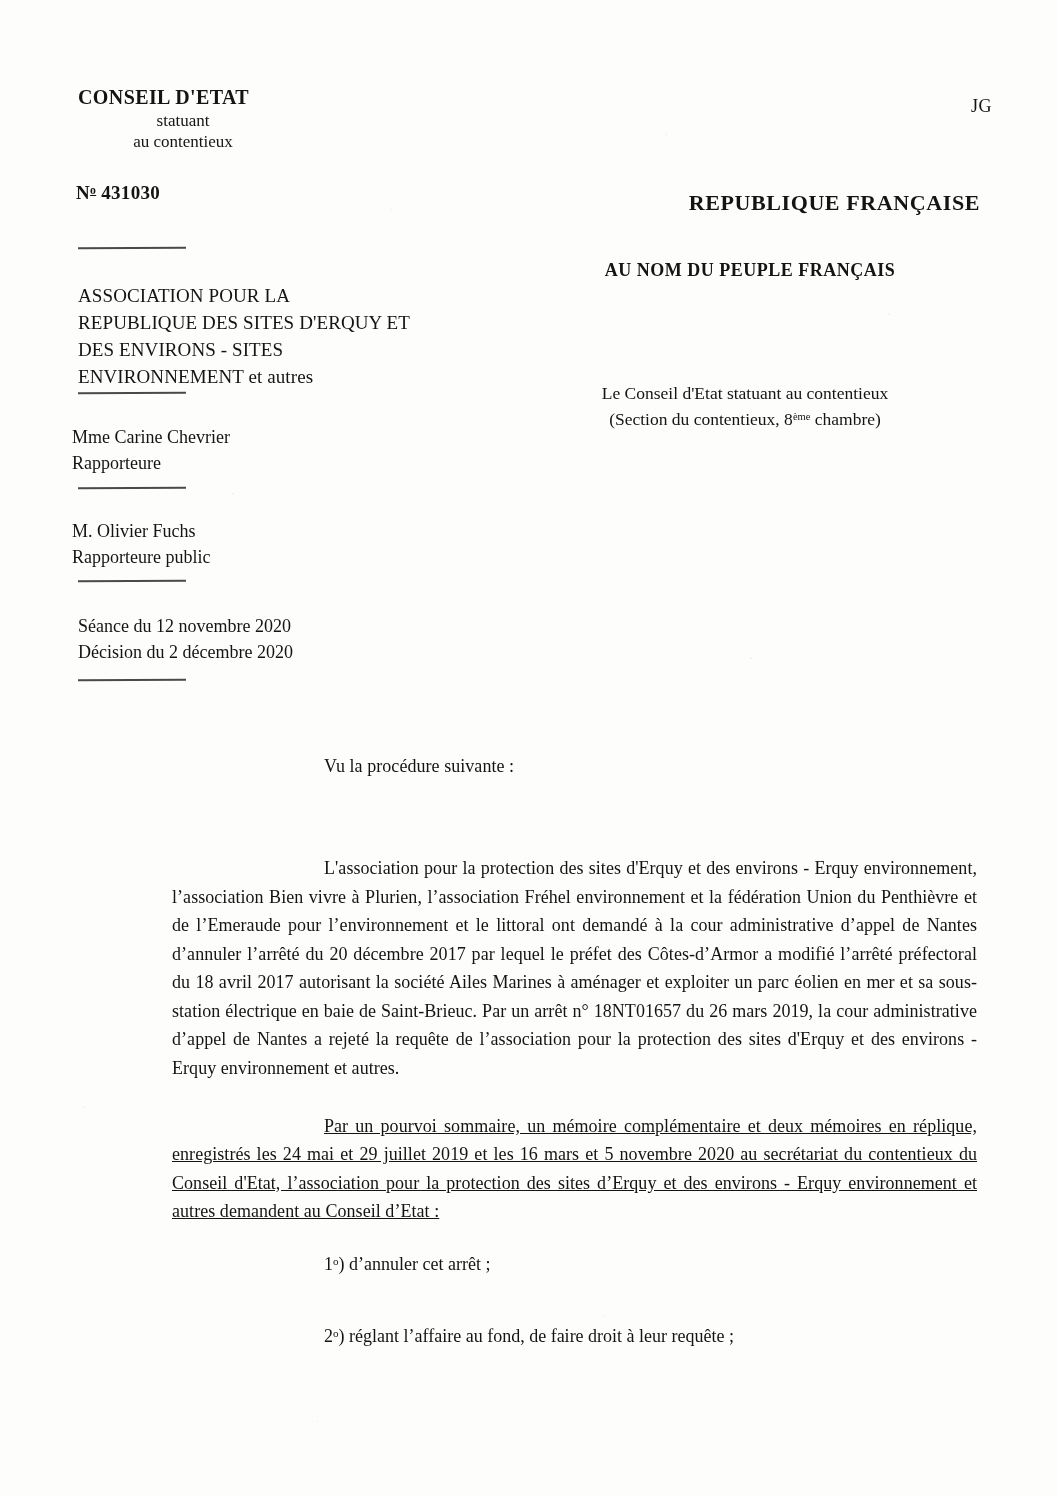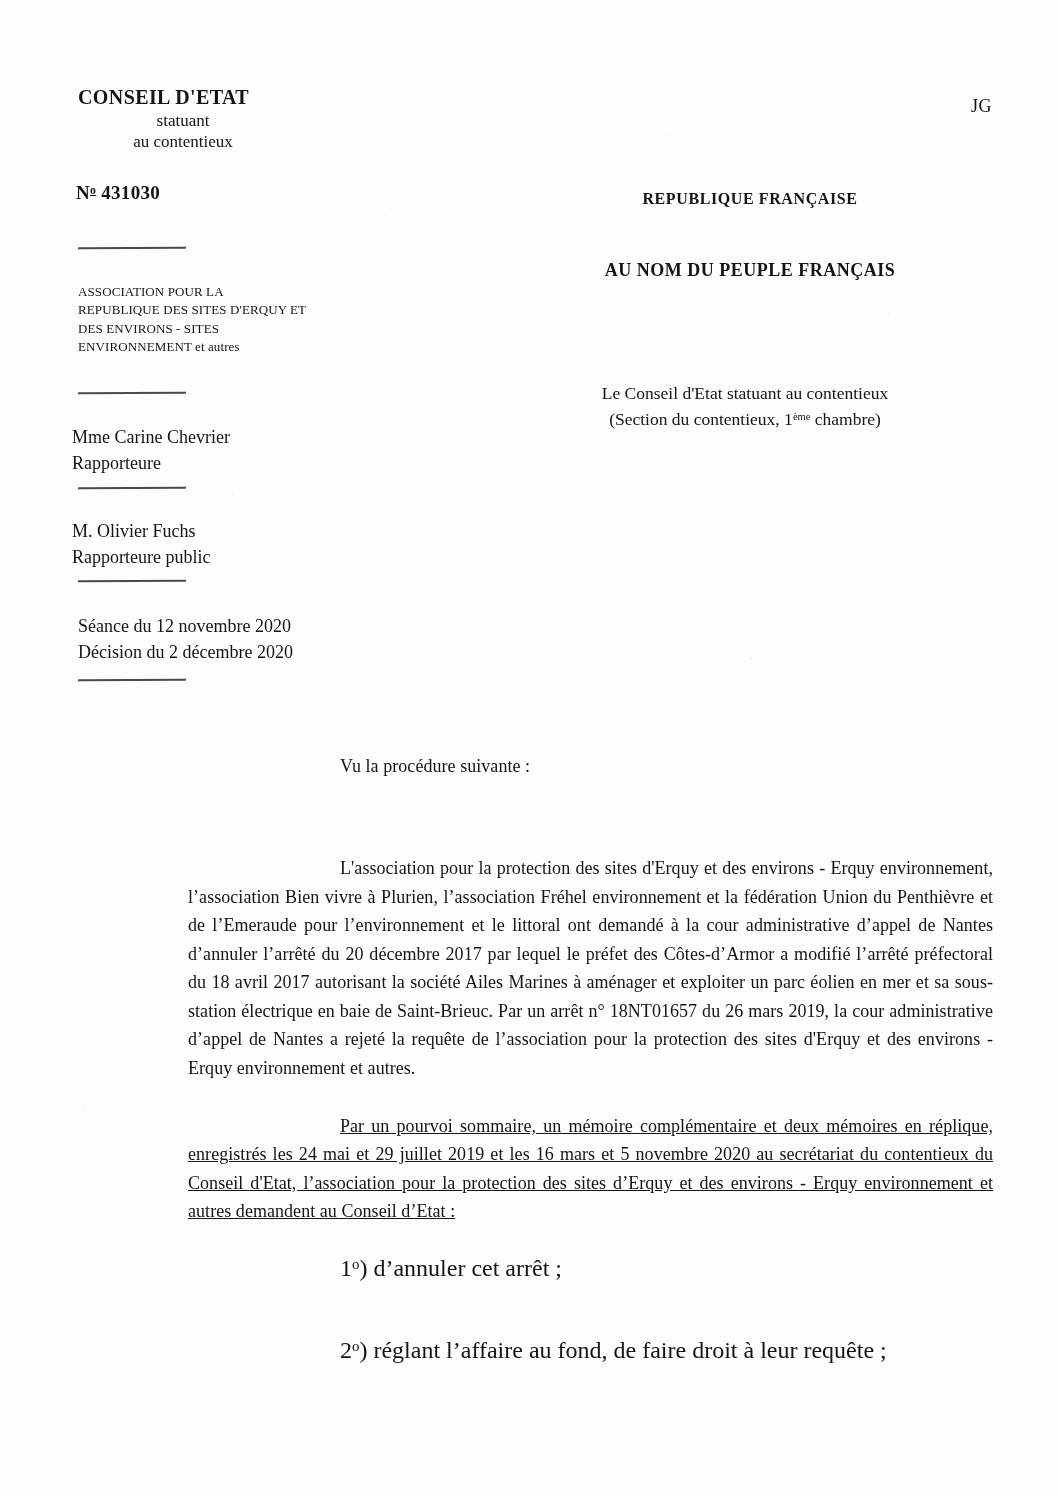--- a/index.html
+++ b/index.html
@@ -84,21 +84,21 @@
     border-top: 2px solid #2a2a2a;
     transform: rotate(-.35deg);
     opacity: .85;
   }
 
   .party {
     position: absolute;
     left: 78px;
     top: 283px;
     width: 400px;
-    font-size: 13px;
+    font-size: 19px;
     line-height: 1.42;
     letter-spacing: .1px;
   }
 
   .officer {
     position: absolute;
     left: 72px;
     width: 400px;
     font-size: 18px;
     line-height: 1.45;
@@ -122,22 +122,22 @@
     top: 96px;
     font-size: 18px;
     letter-spacing: .5px;
   }
 
   .rf-title {
     position: absolute;
     left: 520px;
     top: 190px;
     width: 460px;
-    text-align: center;
-    font-size: 16px;
+    text-align: right;
+    font-size: 22px;
     font-weight: bold;
     letter-spacing: .6px;
   }
   .rf-sub {
     position: absolute;
     left: 520px;
     top: 260px;
     width: 460px;
     text-align: center;
     font-size: 18px;
@@ -155,37 +155,37 @@
     line-height: 1.5;
   }
   .chamber sup {
     font-size: .6em;
     vertical-align: .5em;
   }
 
   
   .body {
     position: absolute;
-    left: 188px;
+    left: 172px;
     top: 752px;
     width: 805px;
   }
 
   .para {
     font-size: 18px;
     line-height: 1.58;
     text-align: justify;
     text-indent: 152px;
     margin: 0 0 30px 0;
     letter-spacing: .05px;
   }
   .para.last-of-block { margin-bottom: 24px; text-decoration: underline; }
 
   .item {
-    font-size: 24px;
+    font-size: 18px;
     line-height: 1.58;
     margin: 0 0 44px 0;
     padding-left: 152px;
   }
   .item sup {
     font-size: .62em;
     vertical-align: .45em;
   }
 
   .spacer-vu { height: 44px; }
@@ -239,21 +239,21 @@
 
   <div class="rule" style="top:679px"></div>
 
   <div class="initials">JG</div>
 
   <div class="rf-title">REPUBLIQUE FRANÇAISE</div>
   <div class="rf-sub">AU NOM DU PEUPLE FRANÇAIS</div>
 
   <div class="chamber">
     <div>Le Conseil d'Etat statuant au contentieux</div>
-    <div><span>(Section du contentieux, 1</span><sup>ème</sup><span> chambre)</span></div>
+    <div><span>(Section du contentieux, 8</span><sup>ème</sup><span> chambre)</span></div>
   </div>
 
   <div class="body">
     <p class="para">Vu la procédure suivante :</p>
     <div class="spacer-vu"></div>
     <p class="para">L'association pour la protection des sites d'Erquy et des environs - Erquy environnement, l’association Bien vivre à Plurien, l’association Fréhel environnement et la fédération Union du Penthièvre et de l’Emeraude pour l’environnement et le littoral ont demandé à la cour administrative d’appel de Nantes d’annuler l’arrêté du 20 décembre 2017 par lequel le préfet des Côtes-d’Armor a modifié l’arrêté préfectoral du 18 avril 2017 autorisant la société Ailes Marines à aménager et exploiter un parc éolien en mer et sa sous-station électrique en baie de Saint-Brieuc. Par un arrêt n° 18NT01657 du 26 mars 2019, la cour administrative d’appel de Nantes a rejeté la requête de l’association pour la protection des sites d'Erquy et des environs - Erquy environnement et autres.</p>
     <p class="para last-of-block">Par un pourvoi sommaire, un mémoire complémentaire et deux mémoires en réplique, enregistrés les 24 mai et 29 juillet 2019 et les 16 mars et 5 novembre 2020 au secrétariat du contentieux du Conseil d'Etat, l’association pour la protection des sites d’Erquy et des environs - Erquy environnement et autres demandent au Conseil d’Etat :</p>
 
     <p class="item"><span>1</span><sup>o</sup><span>) d’annuler cet arrêt ;</span></p>
 

